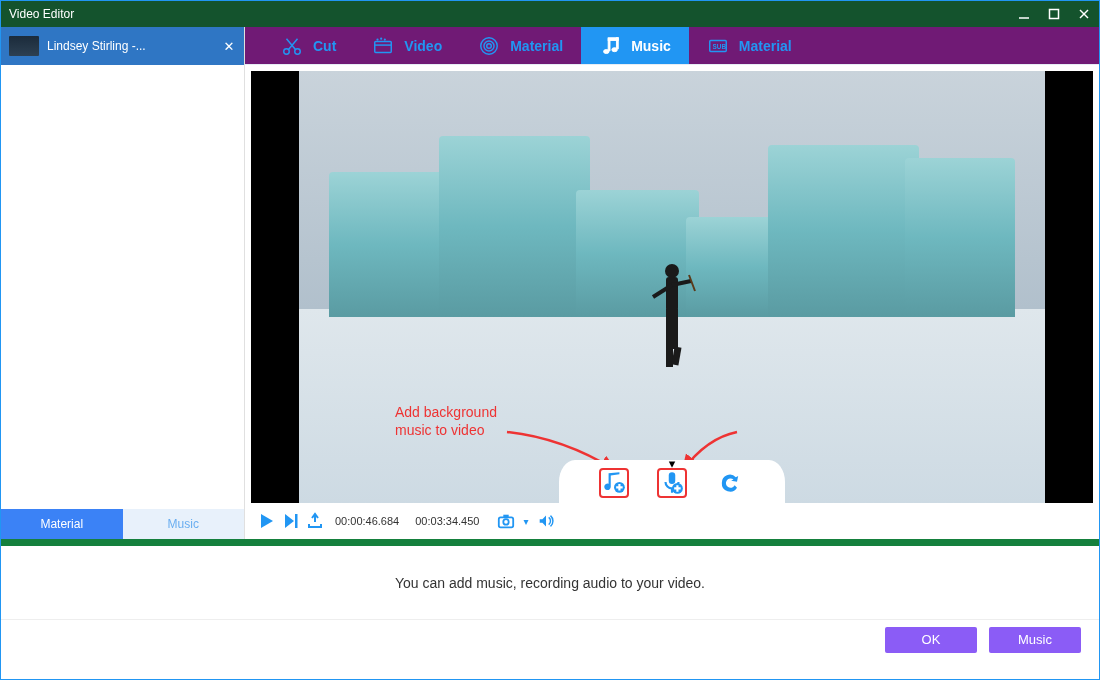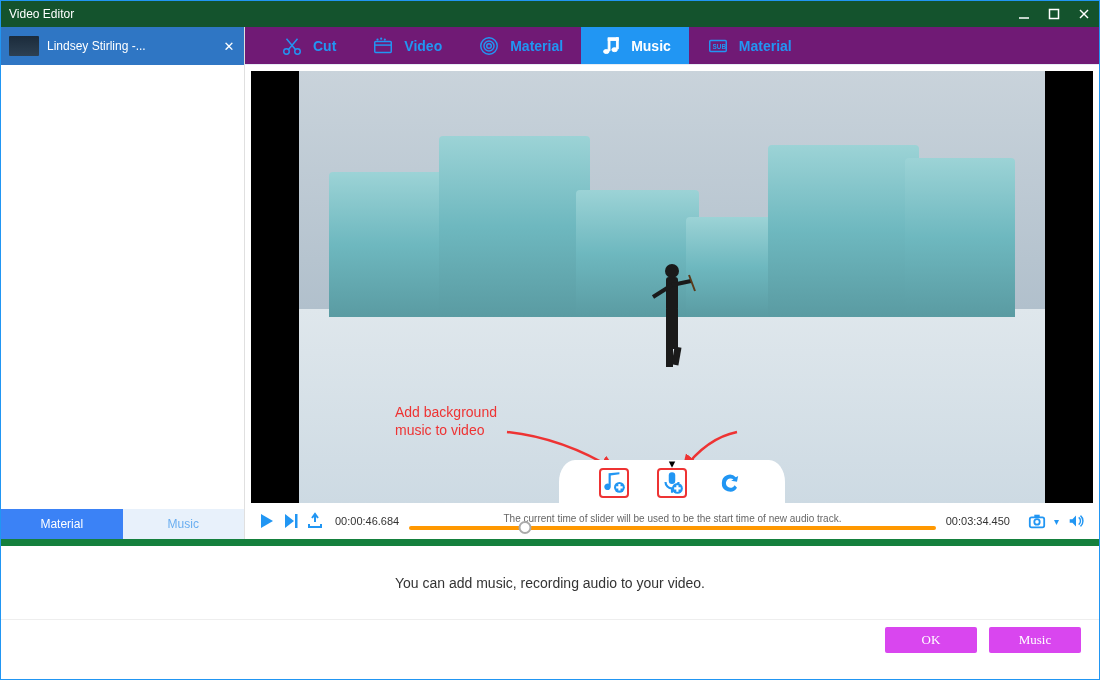--- a/index.html
+++ b/index.html
@@ -65,21 +65,21 @@
 .track { height: 4px; background: #ff9800; border-radius: 2px; position: relative; }
 .playhead { position: absolute; top: -5px; width: 13px; height: 13px; border-radius: 50%; background: #fff; border: 2px solid #aaa; left: 22%; transform: translateX(-50%); }
 .righticons { display: flex; align-items: center; gap: 6px; margin-left: 6px; }
 .righticons .tbtn { width: 22px; }
 
 
 .bottom-hint { height: 80px; display: flex; align-items: center; justify-content: center; font-size: 14px; color: #333; border-top: 7px solid #15803d; }
 
 
 .footer { height: 40px; display: flex; align-items: center; justify-content: flex-end; gap: 12px; padding-right: 18px; border-top: 1px solid #eee; }
-.footer button { background: #d946ef; color: #fff; border: none; width: 92px; height: 26px; font-size: 13px; border-radius: 2px; cursor: pointer; font-family: Liberation Serif, serif; }
+.footer button { background: #8b5cf6; color: #fff; border: none; width: 92px; height: 26px; font-size: 13px; border-radius: 2px; cursor: pointer; font-family: Liberation Sans, sans-serif; }
 </style>
 </head>
 <body>
 
 <div class="titlebar">
   <span class="title">Video Editor</span>
   <div class="winbtn">
       <svg width="12" height="12">
         <line x1="1" y1="10" x2="11" y2="10" stroke="#fff" stroke-width="1.5"></line>
       </svg>
@@ -257,26 +257,20 @@
             <rect x="13" y="2" width="2.5" height="14" fill="#2196f3"></rect>
           </svg>
         </div>
       <div class="tbtn">
           <svg viewBox="0 0 18 18">
             <path d="M9 2v8M6 6l3-4 3 4" stroke="#2196f3" stroke-width="2" fill="none"></path>
             <path d="M3 12v3h12v-3" stroke="#2196f3" stroke-width="2" fill="none"></path>
           </svg>
         </div>
       <span class="timecode">00:00:46.684</span>
-      <div class="timeline">
-        <div class="hint">The current time of slider will be used to be the start time of new audio track.</div>
-        <div class="track">
-            <div class="playhead" style="left: 22%;"></div>
-          </div>
-      </div>
       <span class="timecode">00:03:34.450</span>
       <div class="righticons">
         <div class="tbtn">
             <svg viewBox="0 0 20 20">
               <rect x="2" y="6" width="16" height="11" rx="2" fill="none" stroke="#2196f3" stroke-width="2"></rect>
               <circle cx="10" cy="11" r="3" fill="none" stroke="#2196f3" stroke-width="2"></circle>
               <rect x="7" y="3" width="6" height="3" fill="#2196f3"></rect>
             </svg>
           </div>
         <span style="color:#2196f3;font-size:10px">▾</span>

